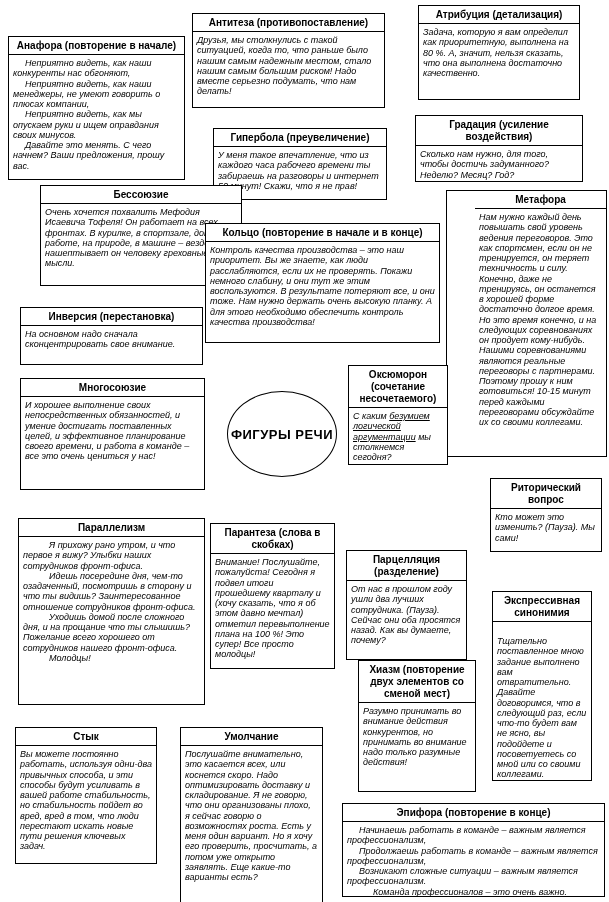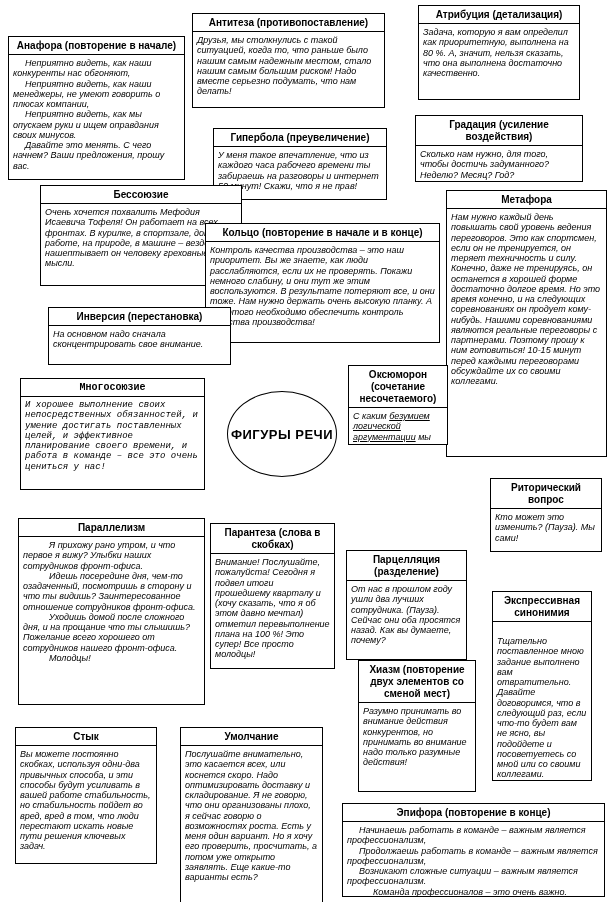--- a/index.html
+++ b/index.html
@@ -17,25 +17,25 @@
             display:flex; align-items:center; justify-content:center; }
   .circle span { font-weight:bold; font-size:13px; letter-spacing:0.5px; white-space:nowrap; }
 
   #anafora        { left:8px;   top:36px;  width:177px; height:144px; }
   #antiteza       { left:192px; top:13px;  width:193px; height:95px;  }
   #atributsiya    { left:418px; top:5px;   width:162px; height:95px;  }
   #giperbola      { left:213px; top:128px; width:174px; height:72px;  }
   #gradatsiya     { left:415px; top:115px; width:168px; height:67px;  }
   #bessoyuzie     { left:8px;   top:185px; width:202px; height:101px;margin-left:32px;  }
   #koltso         { left:205px; top:223px; width:235px; height:120px; }
-  #metafora       { left:446px; top:190px; width:161px; height:267px; }
-  #inversiya      { left:20px;  top:307px; width:183px; height:58px;margin-left:28px;  }
-  #mnogosoyuzie   { left:20px;  top:378px; width:185px; height:112px;font-family:Liberation Mono, monospace; }
+  #metafora       { left:446px; top:190px; width:161px; height:267px;padding-left:28px; }
+  #inversiya      { left:20px;  top:307px; width:183px; height:58px;  }
+  #mnogosoyuzie   { left:20px;  top:378px; width:185px; height:112px; }
   #center-circle  { left:227px; top:391px; width:110px; height:86px;  }
-  #oksyumoron     { left:348px; top:365px; width:100px; height:80px; }
+  #oksyumoron     { left:348px; top:365px; width:100px; height:100px; }
   #ritoricheskiy  { left:490px; top:478px; width:112px; height:74px;  }
   #parallelizm    { left:18px;  top:518px; width:187px; height:187px; }
   #paranteza      { left:210px; top:523px; width:125px; height:146px; }
   #partsellyatsiya{ left:346px; top:523px; width:121px; height:110px;margin-top:27px; }
   #ekspressivnaya { left:492px; top:591px; width:100px; height:190px; }
   #ekspressivnaya .box-body { padding-top:14px; }
   #khiazm         { left:358px; top:660px; width:118px; height:132px; }
   #styk           { left:15px;  top:727px; width:142px; height:137px; }
   #umolchanie     { left:180px; top:727px; width:143px; height:193px; }
   #epifora        { left:342px; top:803px; width:263px; height:94px;  }
@@ -170,21 +170,21 @@
   <div class="box" id="khiazm">
     <div class="box-title">Хиазм (повторение двух элементов со сменой мест)</div>
     <div class="box-body">
       <p>Разумно принимать во внимание действия конкурентов, но принимать во внимание надо только разумные действия!</p>
     </div>
   </div>
 
   <div class="box" id="styk">
     <div class="box-title">Стык</div>
     <div class="box-body">
-      <p>Вы можете постоянно скобках, используя одни-два привычных способа, и эти способы будут усиливать в вашей работе стабильность, но стабильность пойдет во вред, вред в том, что люди перестают искать новые пути решения ключевых задач.</p>
+      <p>Вы можете постоянно работать, используя одни-два привычных способа, и эти способы будут усиливать в вашей работе стабильность, но стабильность пойдет во вред, вред в том, что люди перестают искать новые пути решения ключевых задач.</p>
     </div>
   </div>
 
   <div class="box" id="umolchanie">
     <div class="box-title">Умолчание</div>
     <div class="box-body">
       <p>Послушайте внимательно, это касается всех, или коснется скоро. Надо оптимизировать доставку и складирование. Я не говорю, что они организованы плохо, я сейчас говорю о возможностях роста. Есть у меня один вариант. Но я хочу его проверить, просчитать, а потом уже открыто заявлять. Еще какие-то варианты есть?</p>
     </div>
   </div>
 

